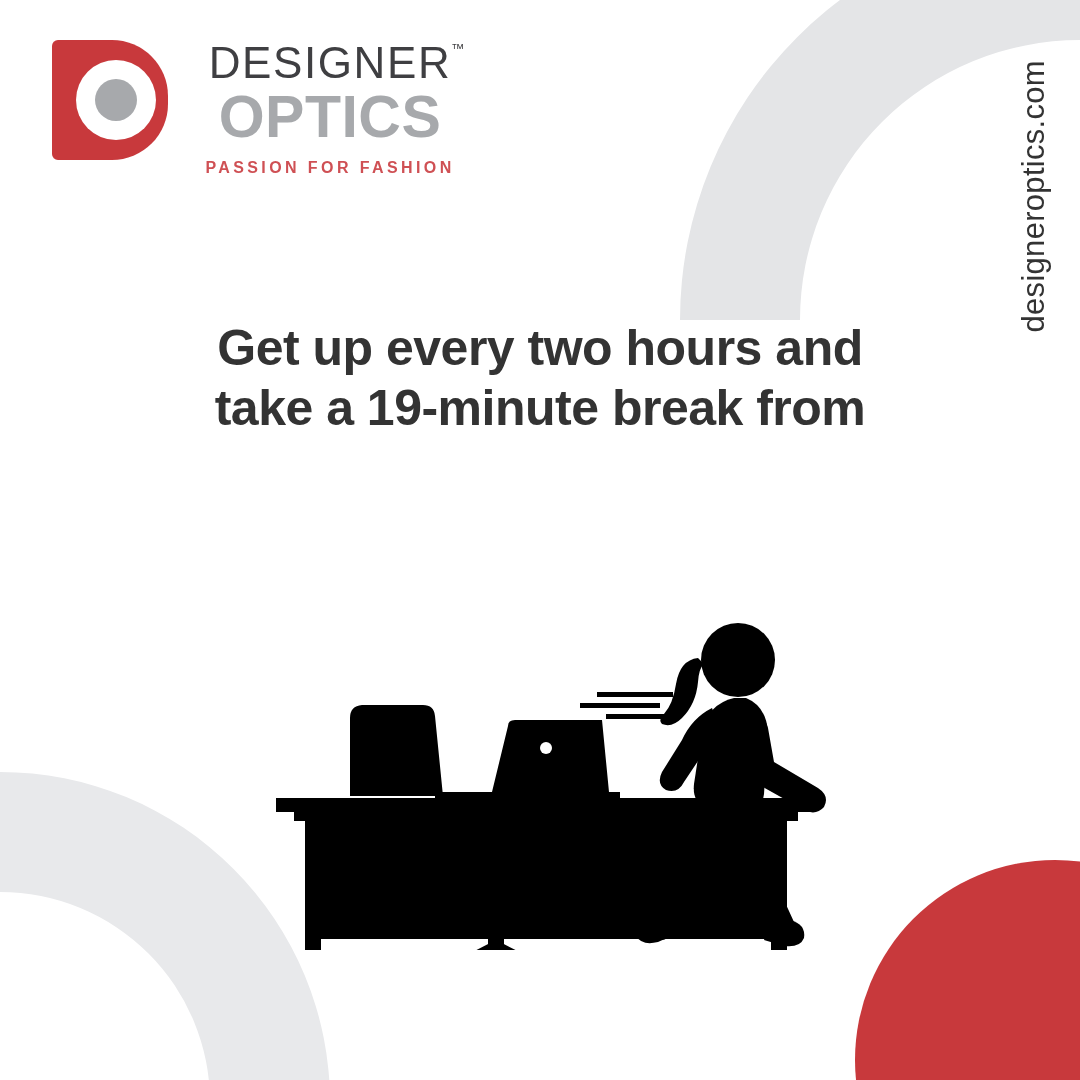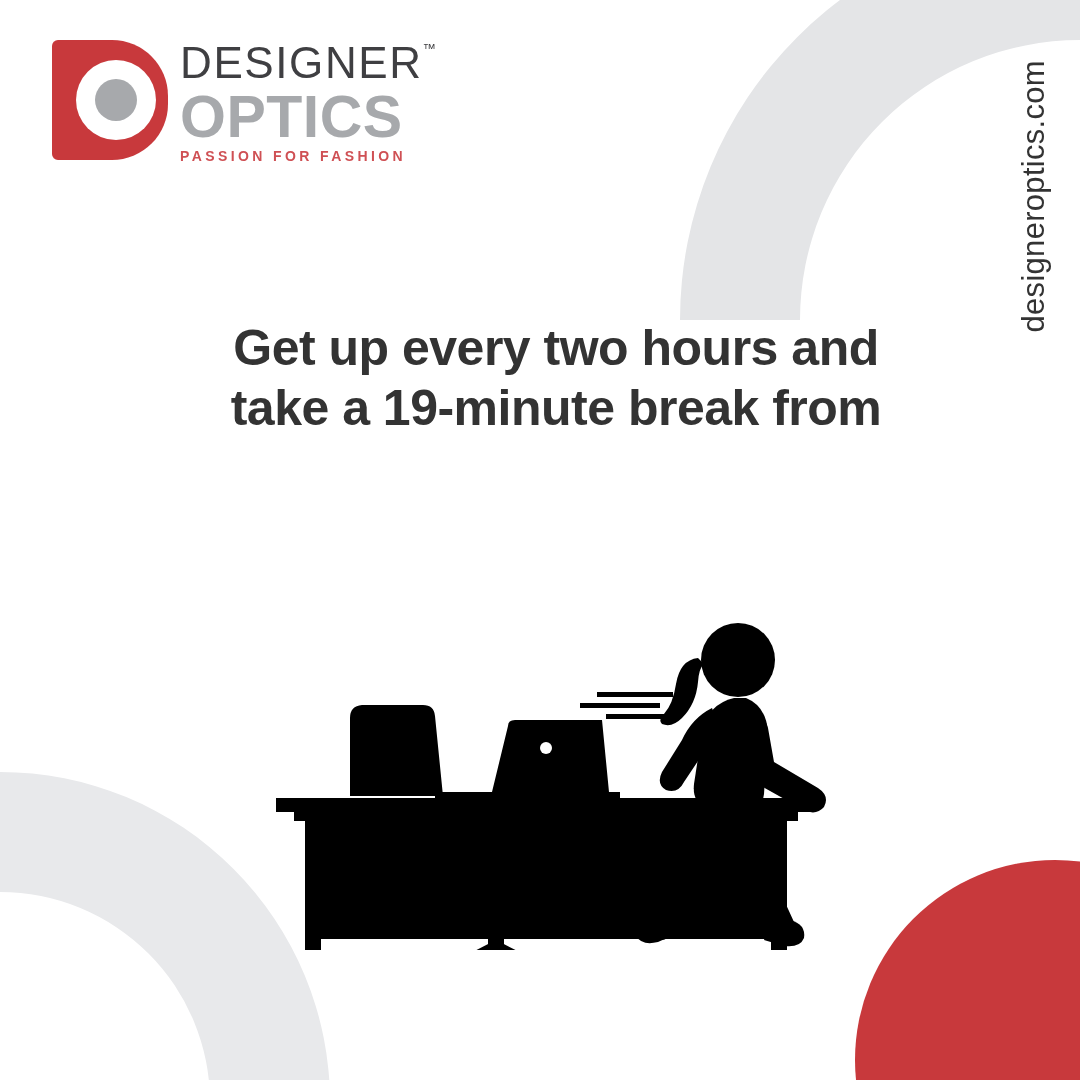--- a/index.html
+++ b/index.html
@@ -25,20 +25,21 @@
     pointer-events: none;
   }
 
   
   .logo {
     position: absolute;
     left: 52px;
     top: 38px;
     width: 420px;
     height: 135px;
+    text-align: center;
   }
   .logo-mark {
     position: absolute;
     left: 0;
     top: 2px;
     width: 116px;
     height: 120px;
     background: #c8393c;
     border-radius: 6px 56px 56px 6px;
   }
@@ -85,47 +86,47 @@
   }
   .logo-optics {
     font-size: 59px;
     font-weight: bold;
     letter-spacing: 0.5px;
     color: #a7a9ac;
     line-height: 58px;
     white-space: nowrap;
   }
   .logo-tagline {
-    font-size: 14px;
+    font-size: 16px;
     font-weight: bold;
     letter-spacing: 3.4px;
     color: #cf5054;
     line-height: 20px;
-    margin-top: 0;
+    margin-top: 12px;
     white-space: nowrap;
   }
 
   
   .vertical-url {
     position: absolute;
     right: 28px;
     top: 60px;
     font-size: 31px;
     font-weight: 400;
     letter-spacing: 0.3px;
     color: #333333;
     writing-mode: vertical-rl;
     transform: rotate(180deg);
     white-space: nowrap;
   }
 
   
   .headline {
     position: absolute;
-    left: 166px;
+    left: 150px;
     top: 318px;
     width: 780px;
     text-align: center;
     font-size: 50px;
     font-weight: bold;
     line-height: 60px;
     letter-spacing: -0.5px;
     color: #333333;
   }
   .headline-line { display: block; }

